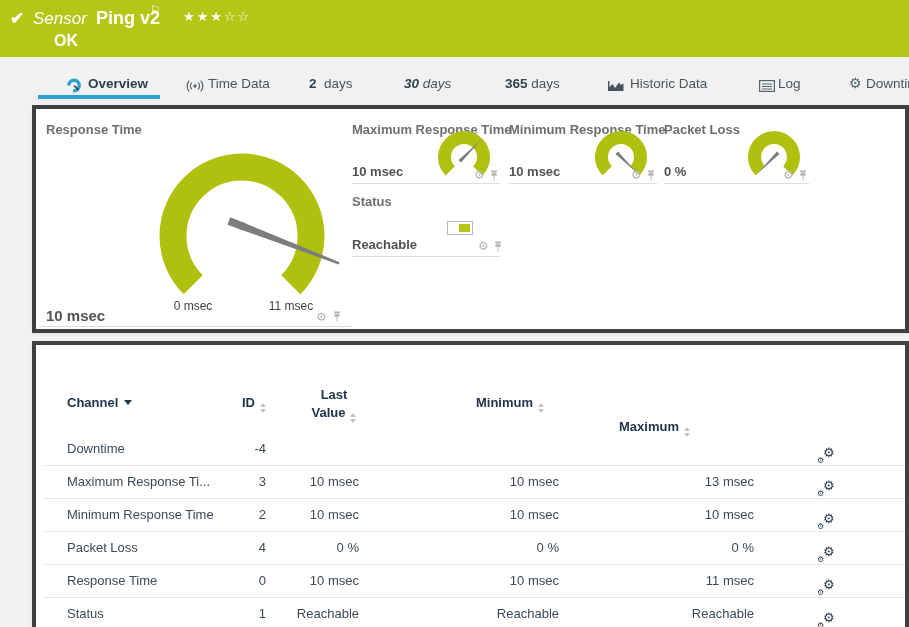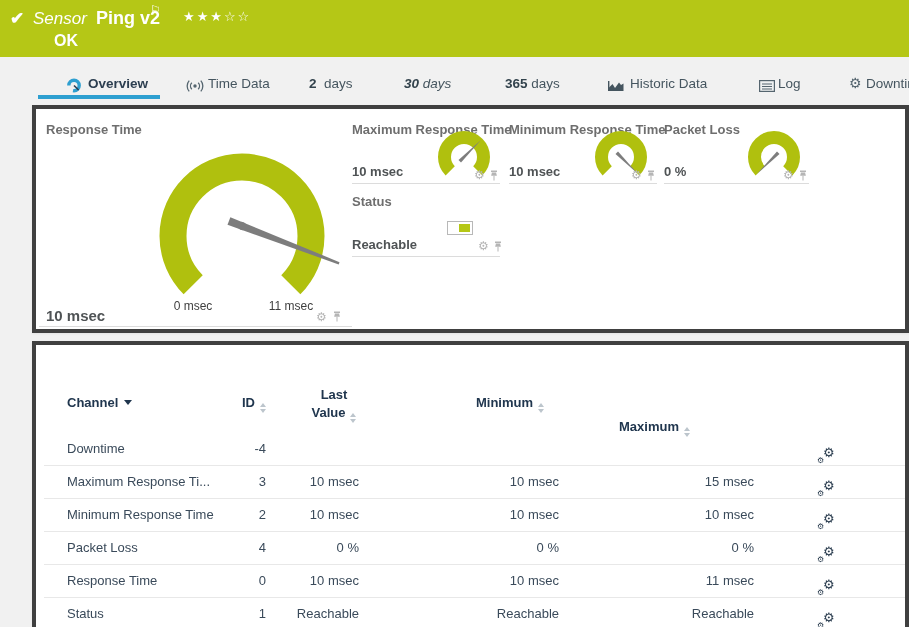--- a/index.html
+++ b/index.html
@@ -268,21 +268,21 @@
               <span class="small">⚙</span>
             </span>
           </span>
       </div>
 
       <div class="trow">
         <span class="tc tc-channel">Maximum Response Ti...</span>
         <span class="tc tc-id">3</span>
         <span class="tc tc-last">10 msec</span>
         <span class="tc tc-min">10 msec</span>
-        <span class="tc tc-max">15 msec</span>
+        <span class="tc tc-max">13 msec</span>
         <span class="tc tc-edit">
             <span class="dual-gear">
               <span class="big">⚙</span>
               <span class="small">⚙</span>
             </span>
           </span>
       </div>
 
       <div class="trow">
         <span class="tc tc-channel">Minimum Response Time</span>

